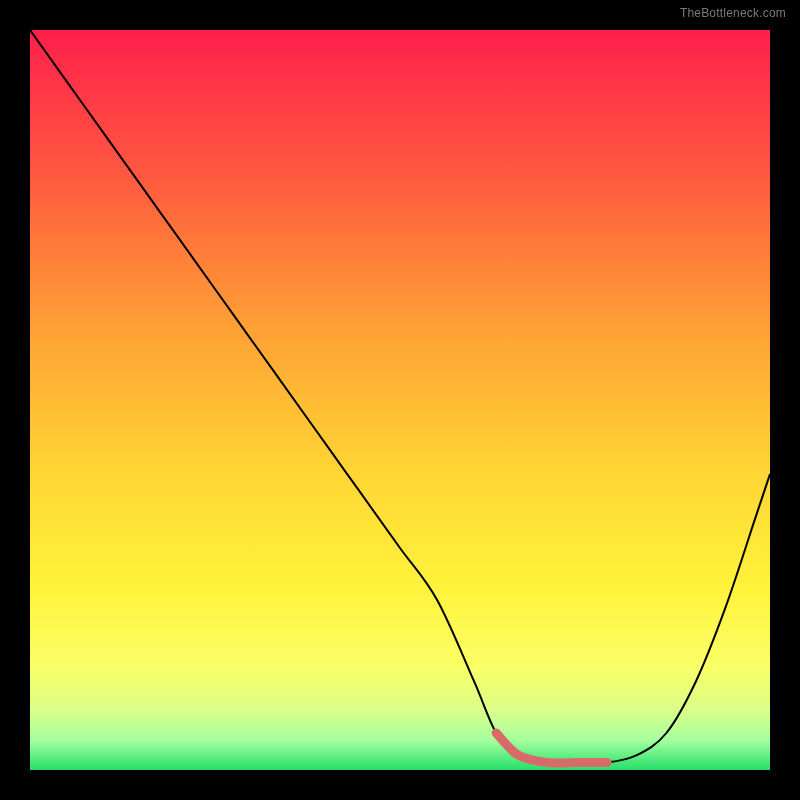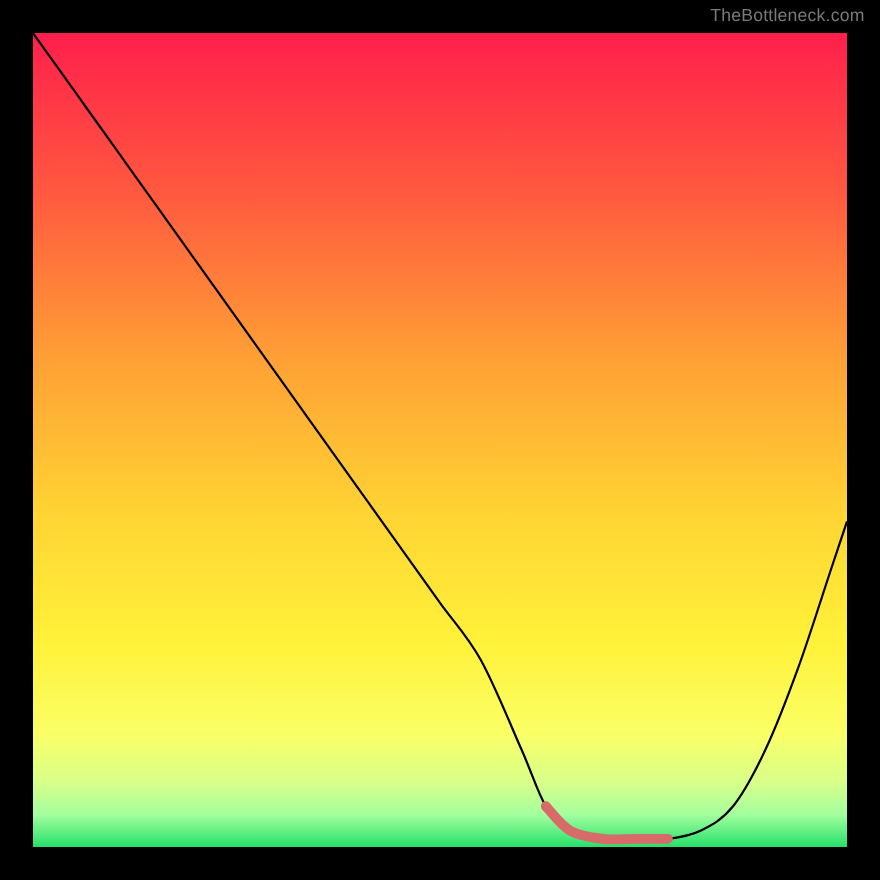--- a/index.html
+++ b/index.html
@@ -37,21 +37,21 @@
     left: 0;
     top: 0;
     width: 100%;
     height: 100%;
   }
   .watermark {
     position: absolute;
     top: 6px;
     right: 14px;
     color: #7a7a7a;
-    font-size: 16px;
+    font-size: 12px;
     font-weight: 500;
     letter-spacing: 0.2px;
     user-select: none;
   }
 </style>
 </head>
 <body>
 
 <div class="frame">
 

